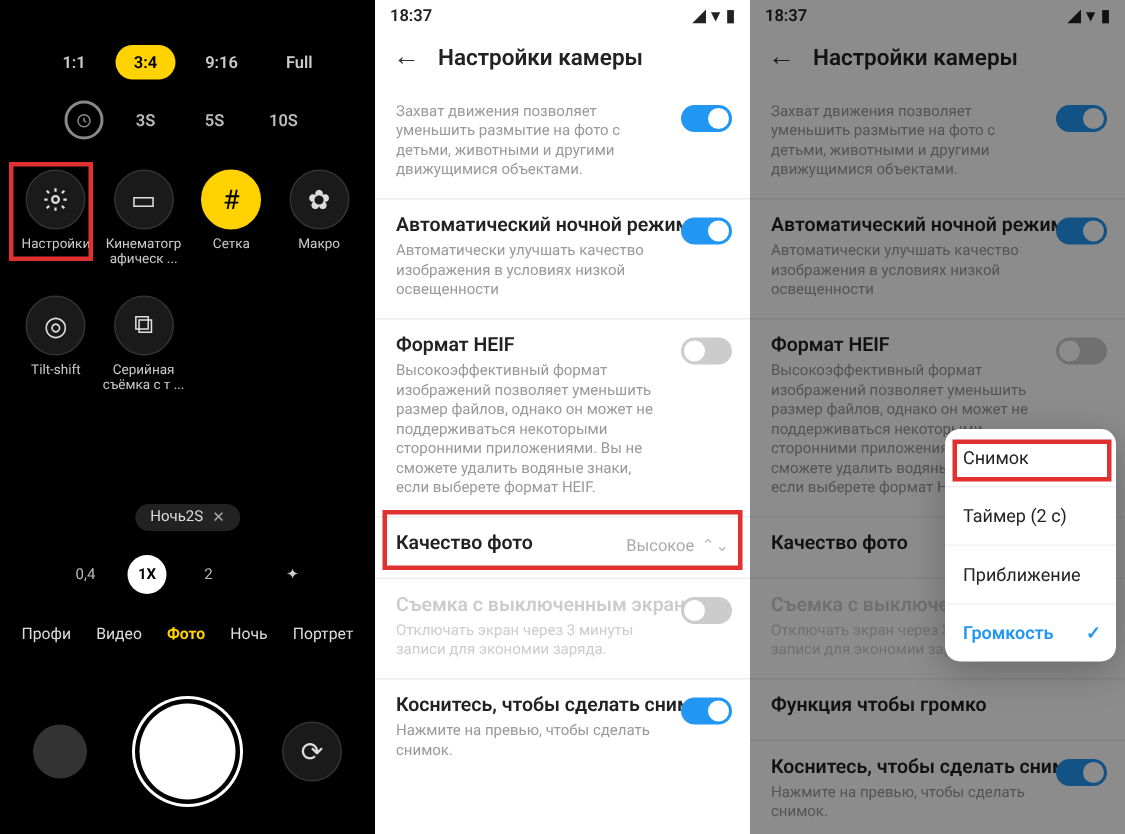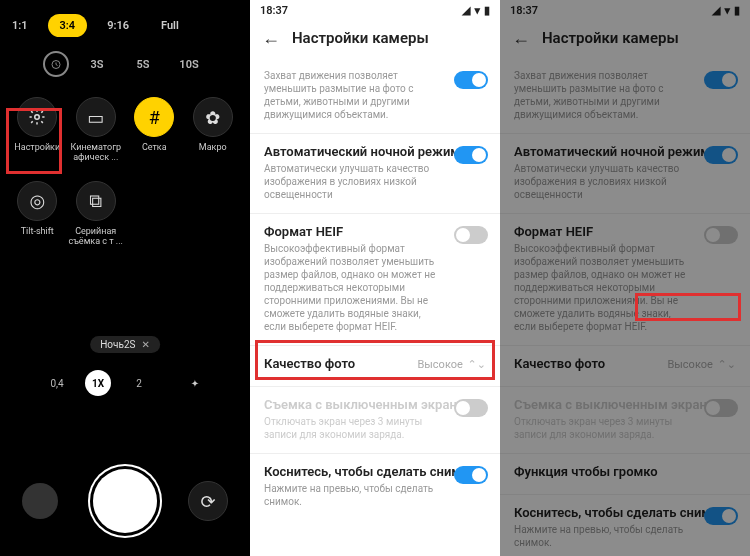--- a/index.html
+++ b/index.html
@@ -2,21 +2,21 @@
 <html><head>
 <meta charset="utf-8">
 <style>
   * { box-sizing: border-box; margin: 0; padding: 0; }
   body { font-family: -apple-system, "Segoe UI", Roboto, sans-serif; background:#fff; }
   .stage { width:750px; height:556px; display:flex; overflow:hidden; }
   .col { width:250px; height:556px; position:relative; overflow:hidden; }
 
   
   .c1 { background:#000; color:#fff; font-size:11px; }
-  .pillrow { display:flex; gap:8px; align-items:center; padding:14px 0 8px; }
+  .pillrow { display:flex; gap:8px; justify-content:center; align-items:center; padding:14px 0 8px;margin-top:16px; }
   .pill { padding:5px 12px; border-radius:14px; color:#ccc; font-weight:600; }
   .pill.sel { background:#ffd200; color:#000; }
   .timerrow { display:flex; gap:10px; justify-content:center; align-items:center; padding:6px 0 14px; color:#bbb; }
   .timerrow .t { width:36px; text-align:center; font-weight:600; }
   .iconclock { width:26px; height:26px; border:2px solid #888; border-radius:50%; display:flex; align-items:center; justify-content:center; color:#888; }
   .optgrid { display:grid; grid-template-columns:repeat(4,1fr); padding:0 8px; }
   .optcell { padding:6px 2px 12px; text-align:center; }
   .optcell .circ { width:40px; height:40px; margin:0 auto 6px; border-radius:50%; background:#1a1a1a; border:1px solid #333; display:flex; align-items:center; justify-content:center; font-size:18px; color:#ddd; }
   .optcell.sel .circ { background:#ffd200; color:#000; border-color:#ffd200; }
   .optcell .lbl { font-size:9px; color:#ccc; line-height:1.1; }
@@ -132,20 +132,27 @@
       <span class="x">✕</span>
     </div>
 
     <div class="zoomrow">
       <span class="z">0,4</span>
       <span class="z sel">1X</span>
       <span class="z">2</span>
       <span class="flashoff">✦</span>
     </div>
 
+    <div class="moderow">
+      <span class="m">Профи</span>
+      <span class="m">Видео</span>
+      <span class="m sel">Фото</span>
+      <span class="m">Ночь</span>
+      <span class="m">Портрет</span>
+    </div>
 
     <div class="shutterbar">
       <div class="thumb"></div>
       <div class="shutter"></div>
       <div class="switchcam">⟳</div>
     </div>
   </div>
 
   <div class="col c2">
     <div class="statusbar">
@@ -254,16 +261,22 @@
     <div class="item">
       <div class="t1">Коснитесь, чтобы сделать снимок</div>
       <div class="t2">Нажмите на превью, чтобы сделать снимок.</div>
       <div class="toggle on">
           <div class="knob"></div>
         </div>
     </div>
 
     <div class="dim"></div>
 
+    <div class="popup">
+      <div class="pi">Снимок</div>
+      <div class="pi">Таймер (2 с)</div>
+      <div class="pi">Приближение</div>
+      <div class="pi sel">Громкость</div>
+    </div>
     <div class="redbox rb3" style="right:9px;"></div>
   </div>
 
 </div>
 
 </body></html>

